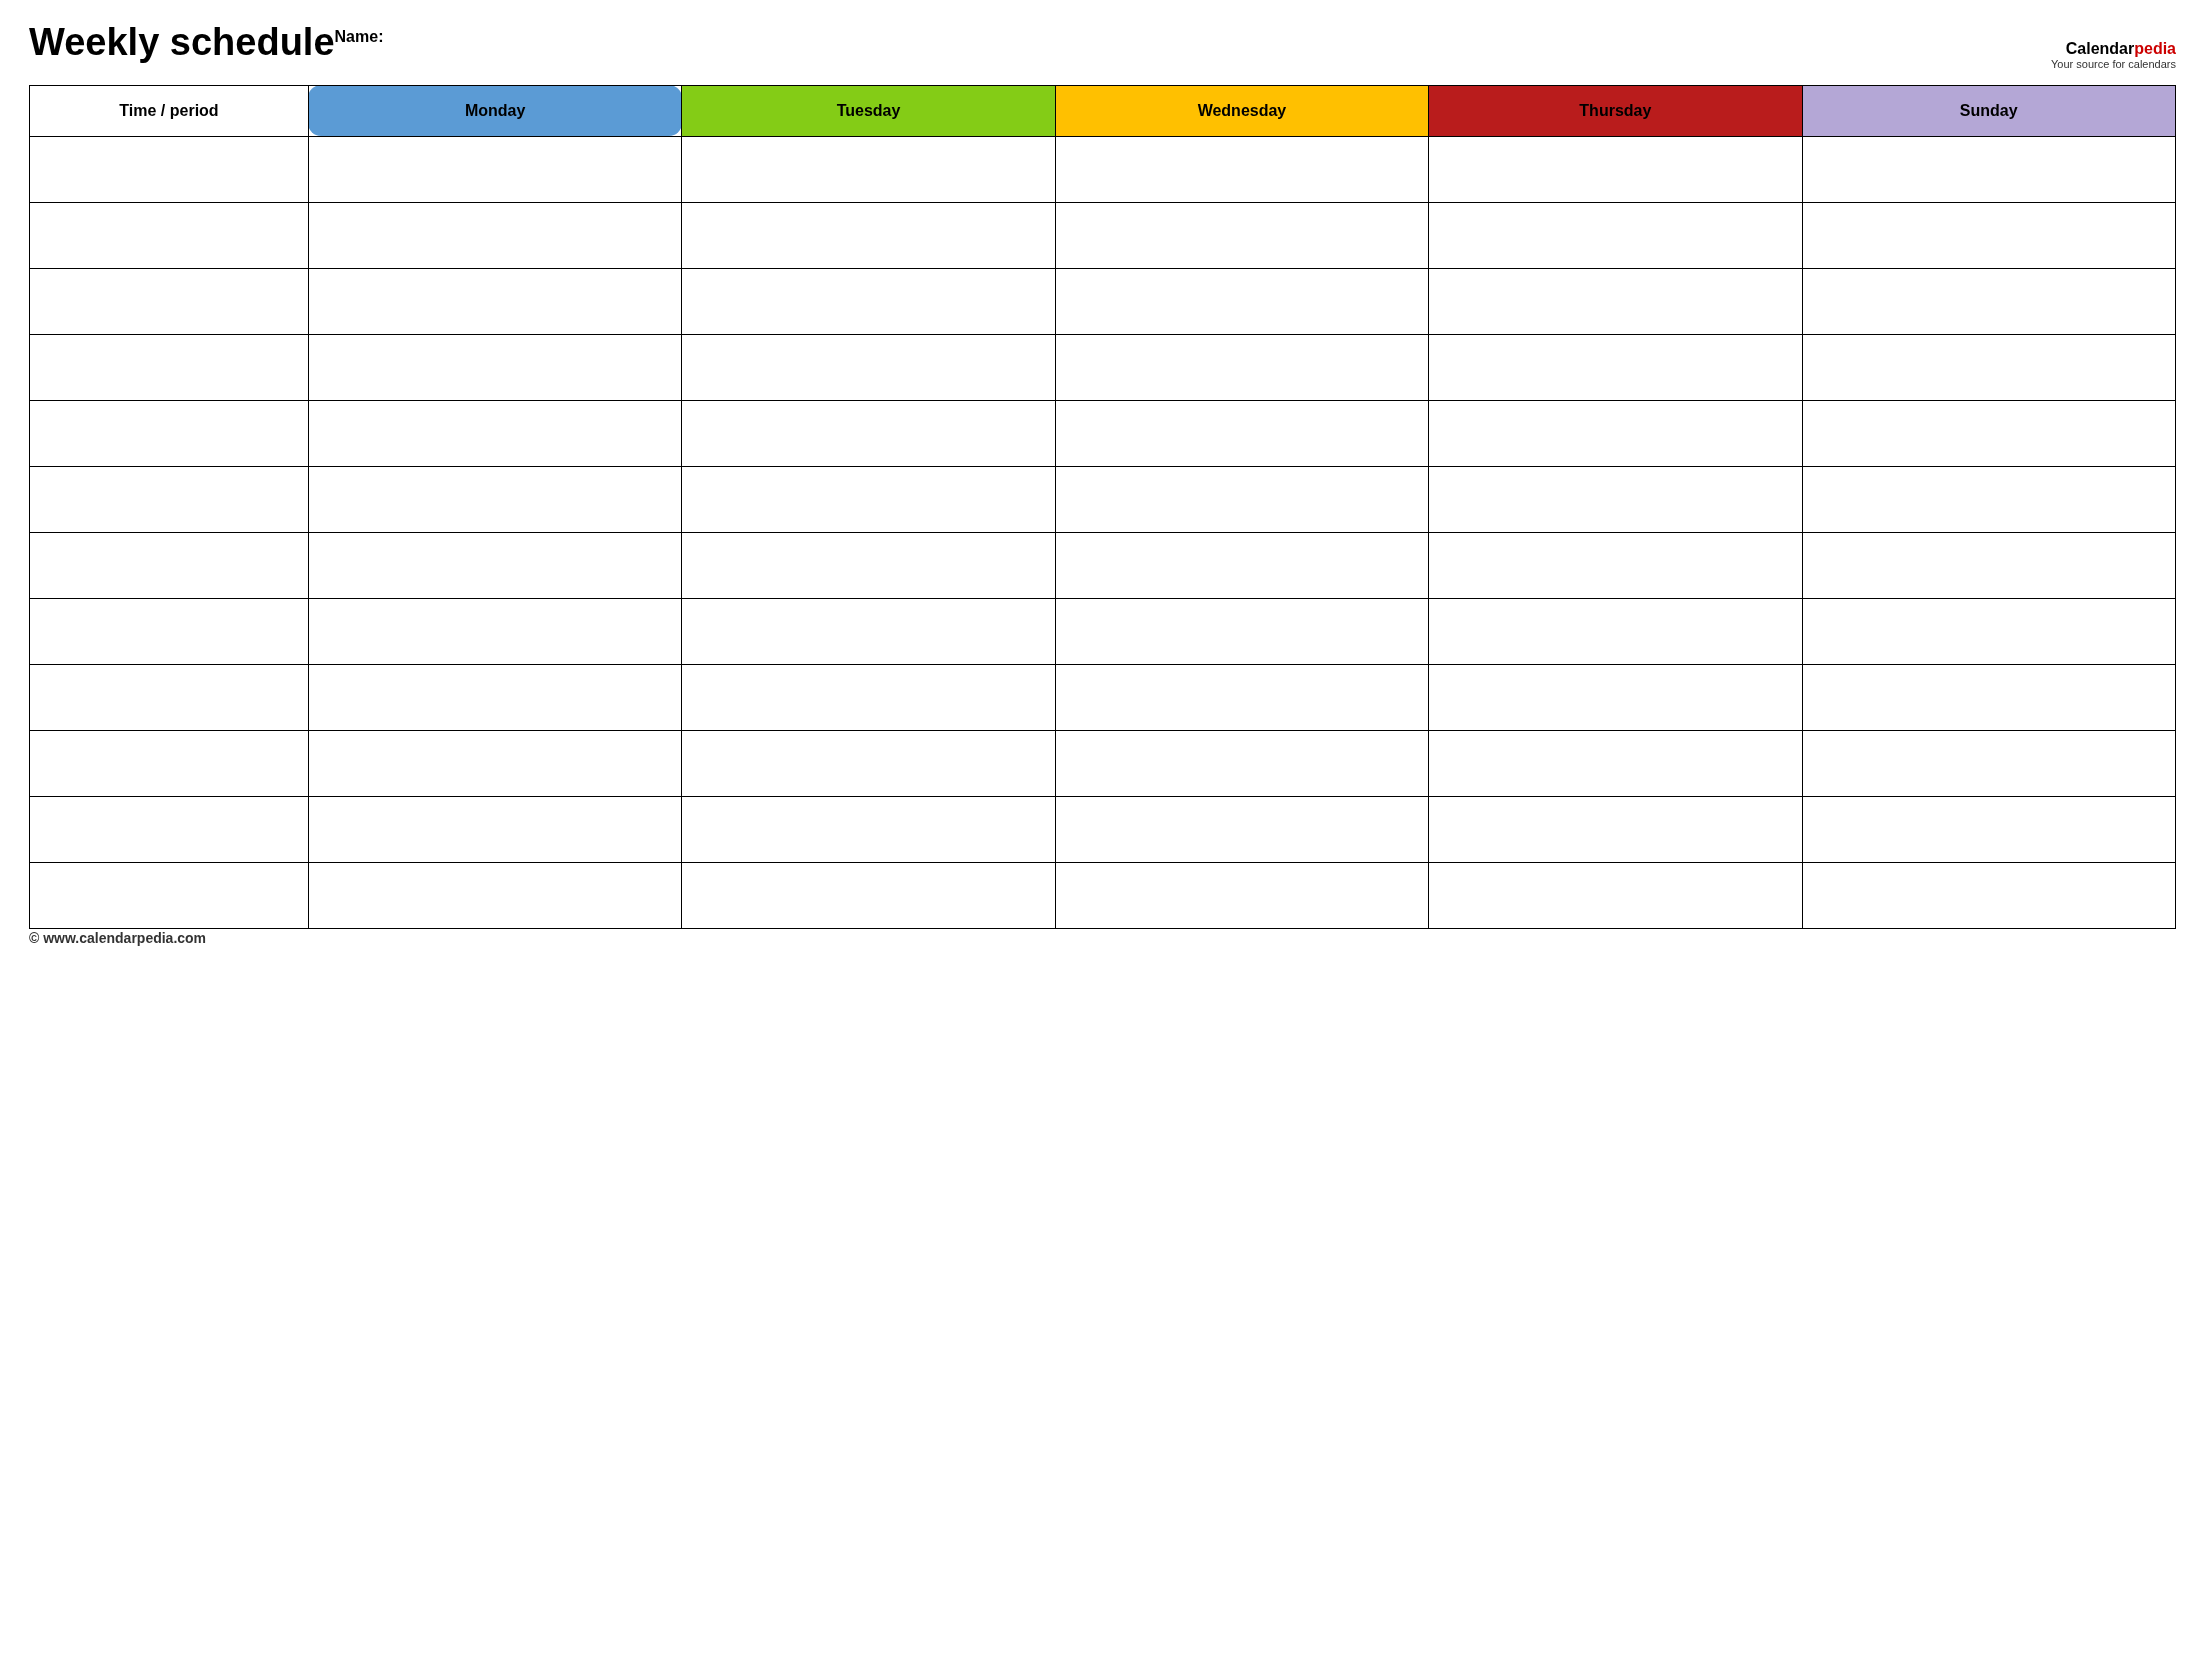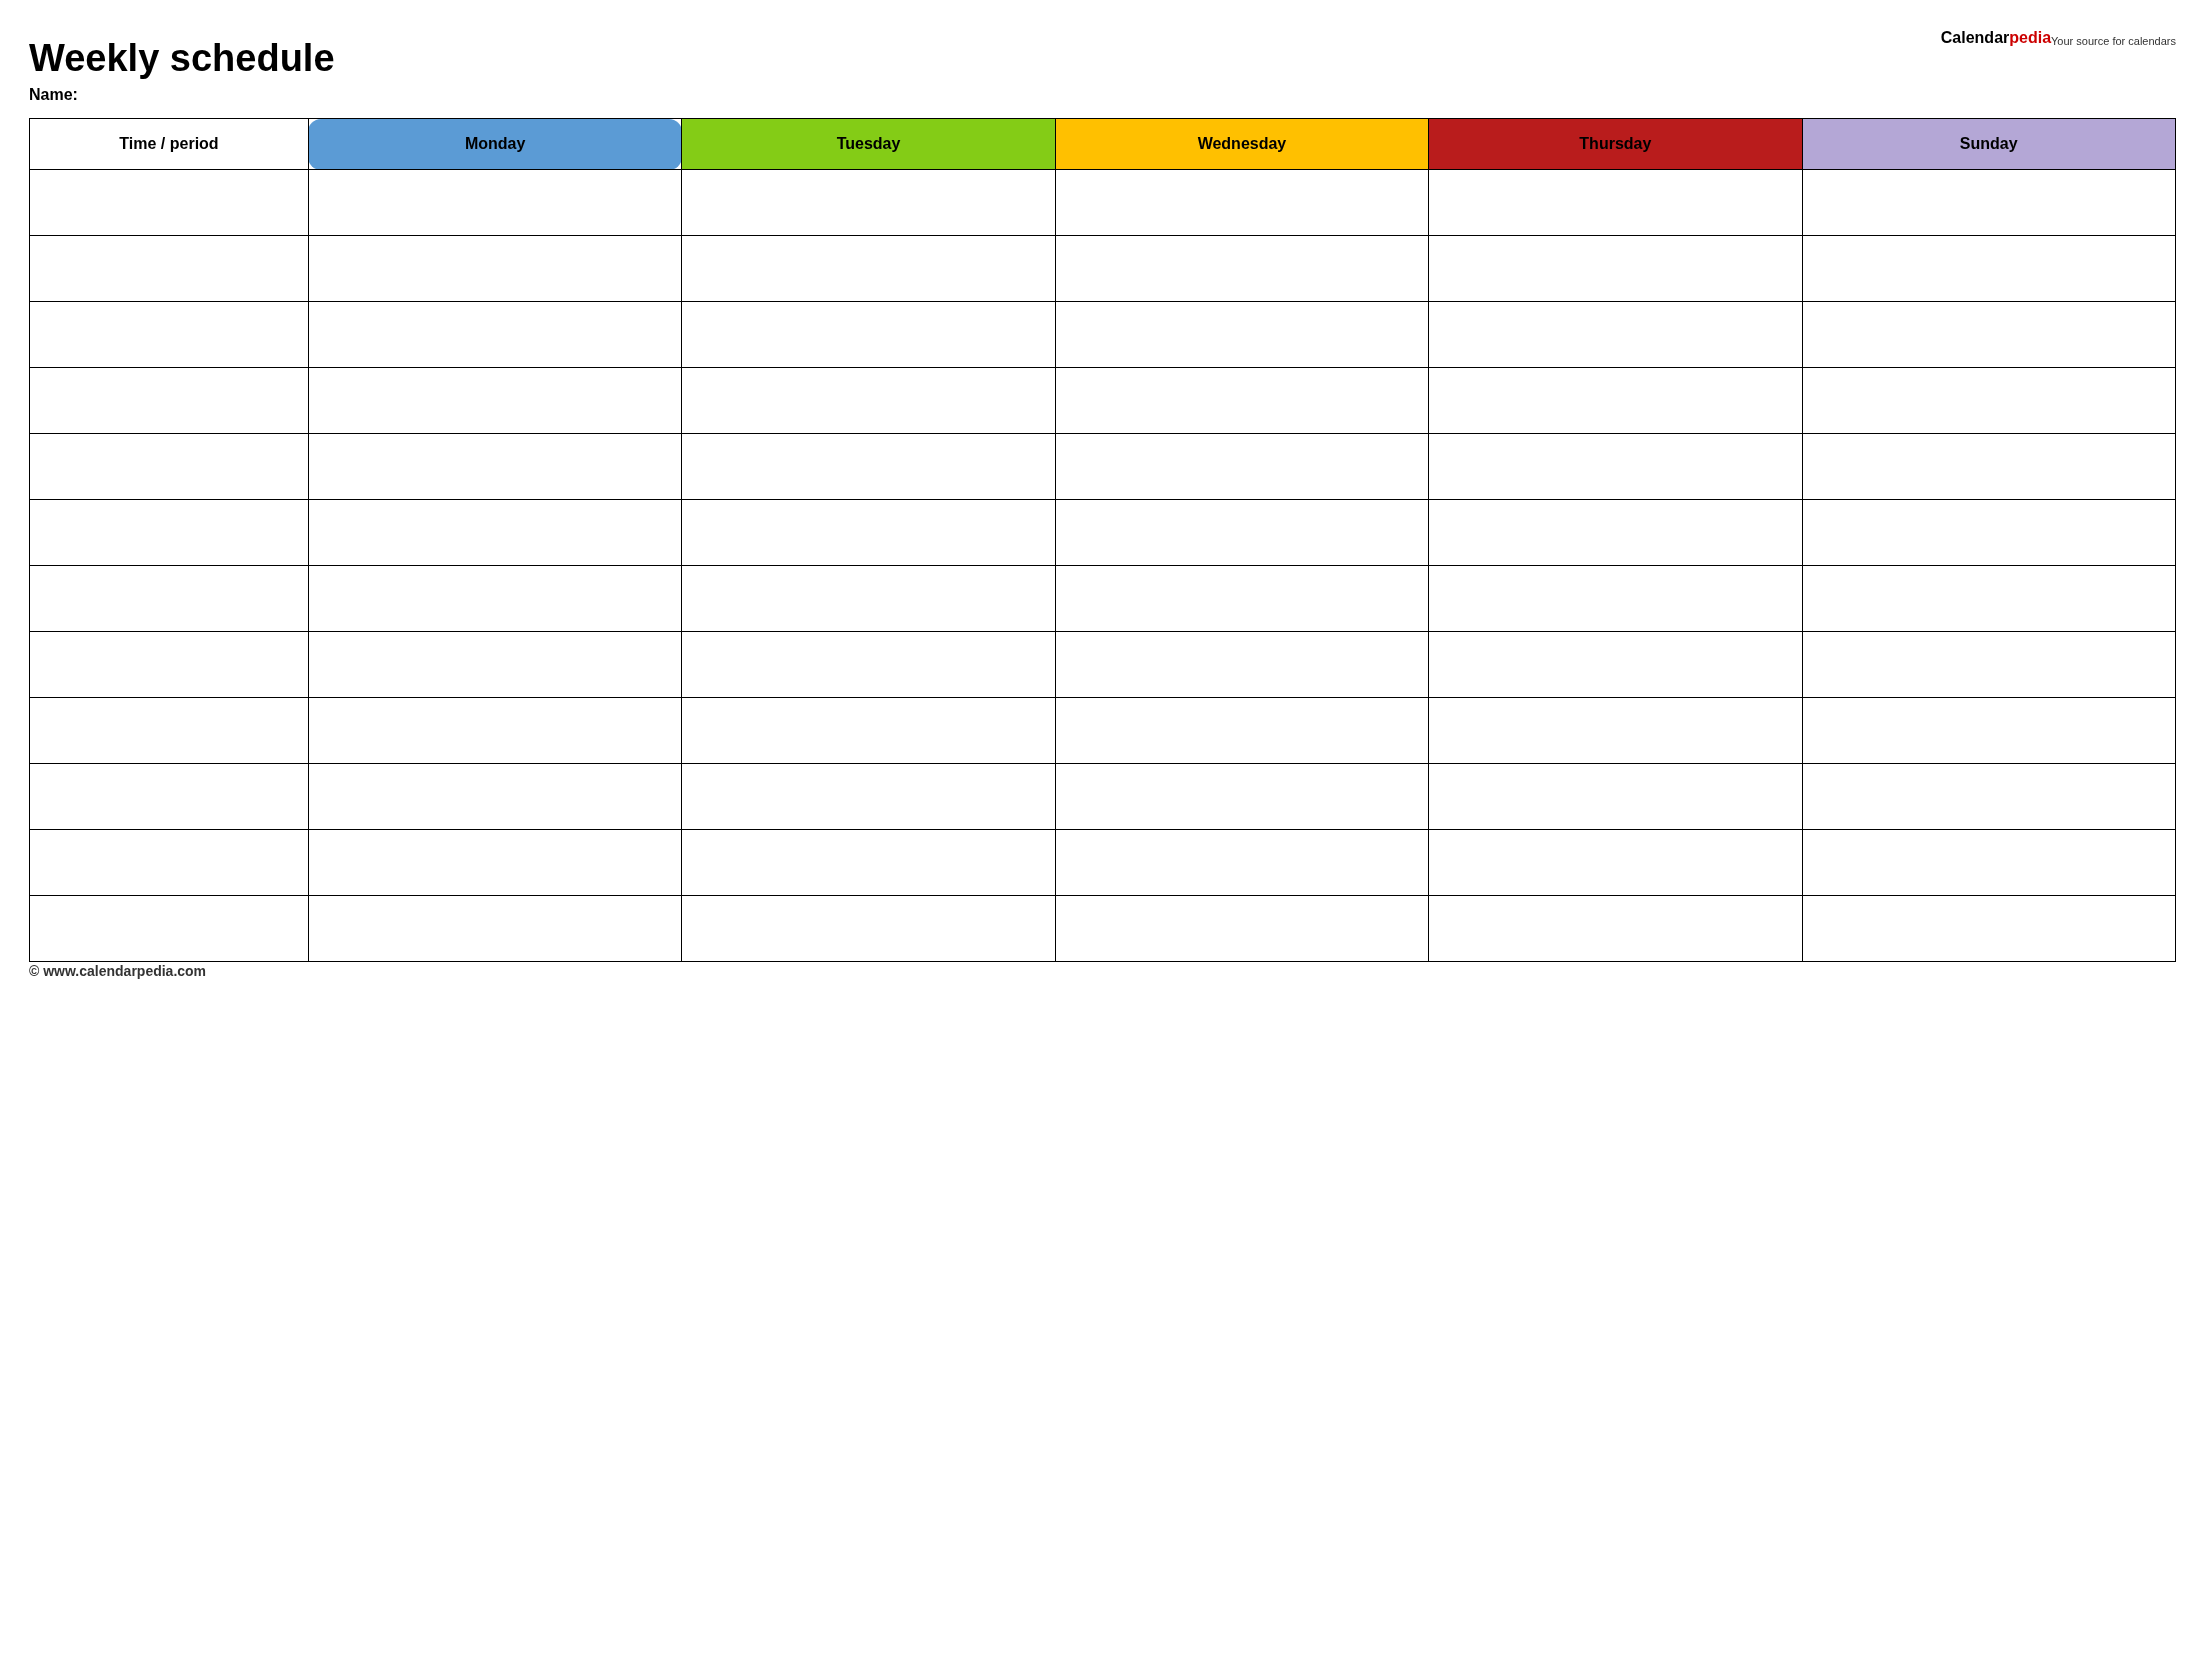--- a/index.html
+++ b/index.html
@@ -18,43 +18,42 @@
 
     .page-header {
       display: flex;
       justify-content: space-between;
       align-items: flex-start;
       margin-bottom: 7.3px;
     }
 
     .title-section {
       display: flex;
-      flex-direction: column;
-      margin-top: 16px;
+      flex-direction: row;
     }
 
     .page-title {
       font-size: 38px;
       font-weight: bold;
       color: #000000;
       line-height: 1.1;
     }
 
     .name-label {
       font-size: 16px;
       font-weight: bold;
       color: #000000;
       margin-top: 5.9px;
     }
 
     .logo-section {
       display: flex;
-      flex-direction: row;
+      flex-direction: column;
       align-items: flex-end;
-      margin-top: 6px;
+      margin-top: 17px;
     }
 
     .logo-text {
       font-size: 16px;
       font-weight: bold;
       color: #000000;
       line-height: 1.2;
     }
 
     .logo-text span.red {

